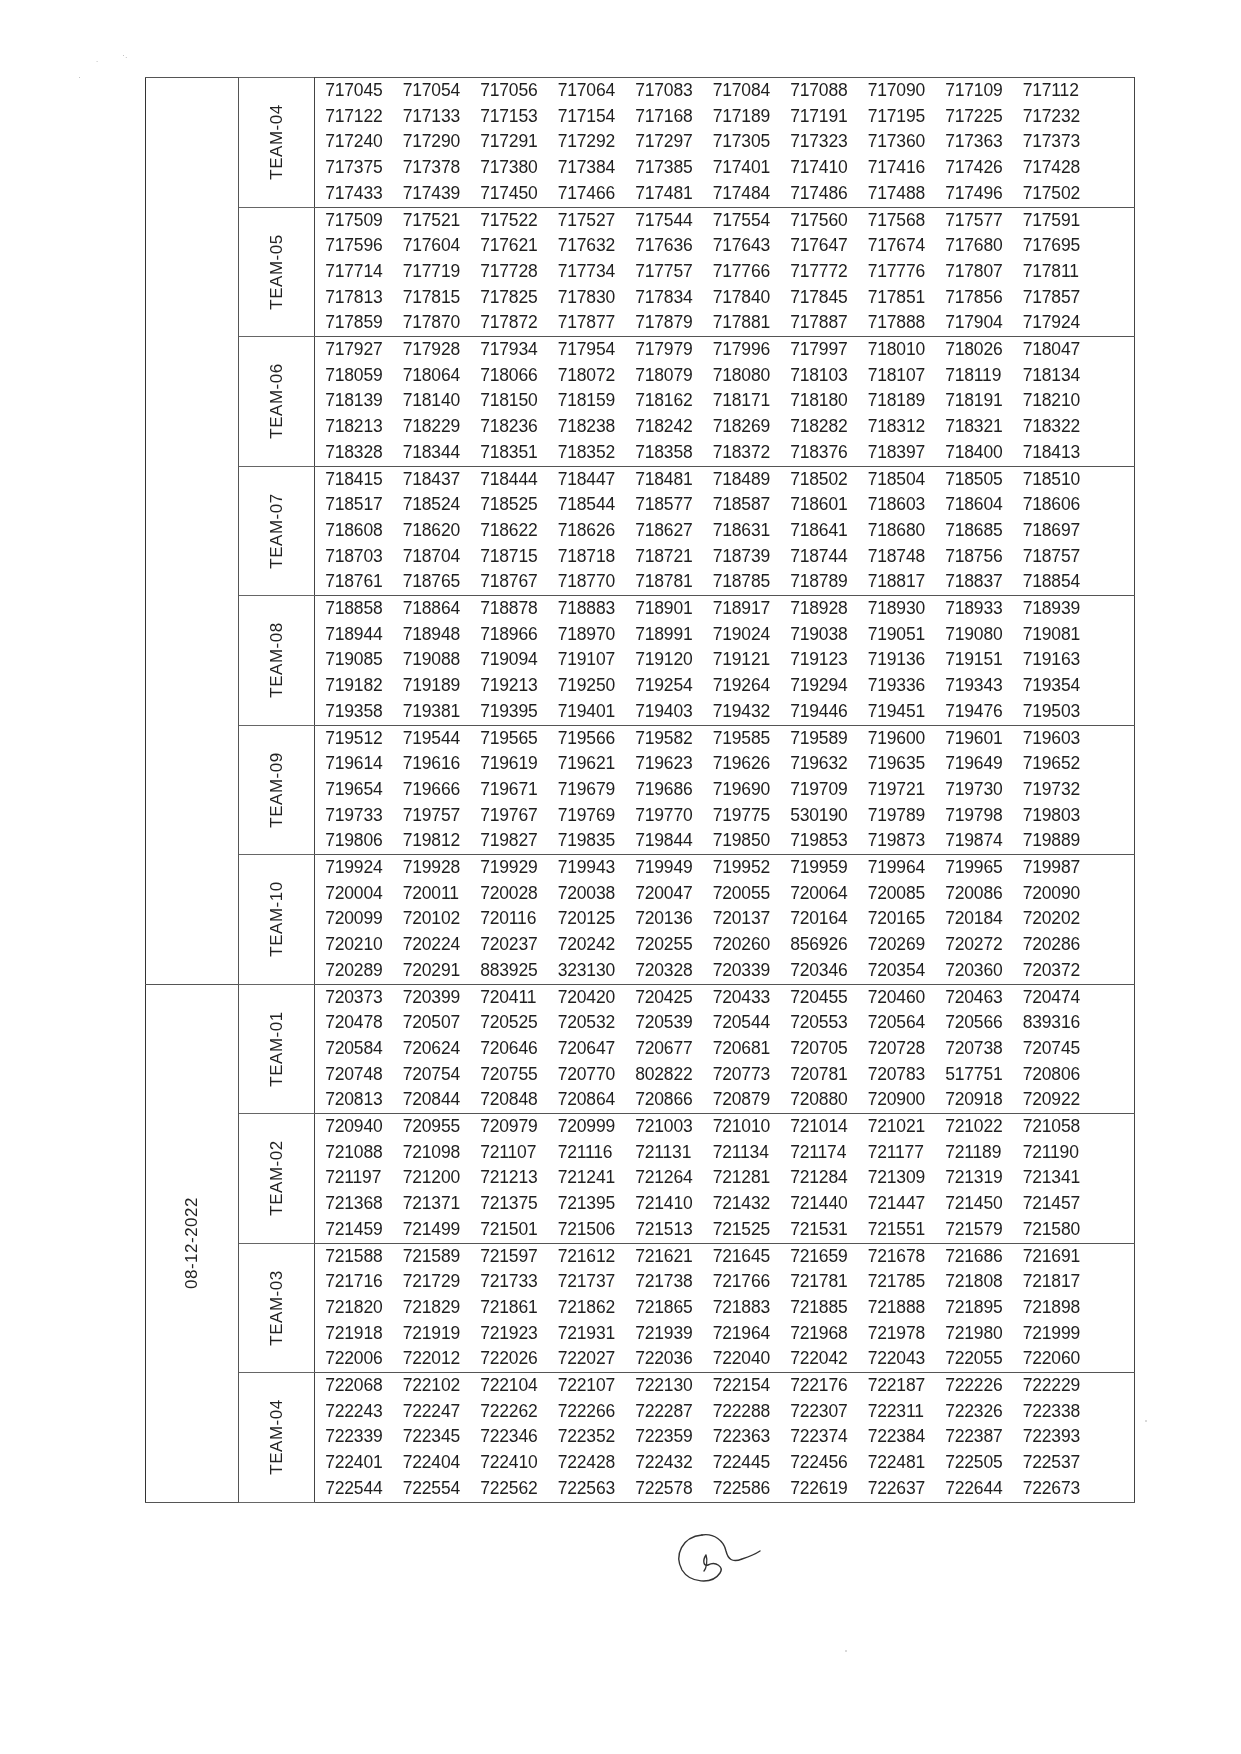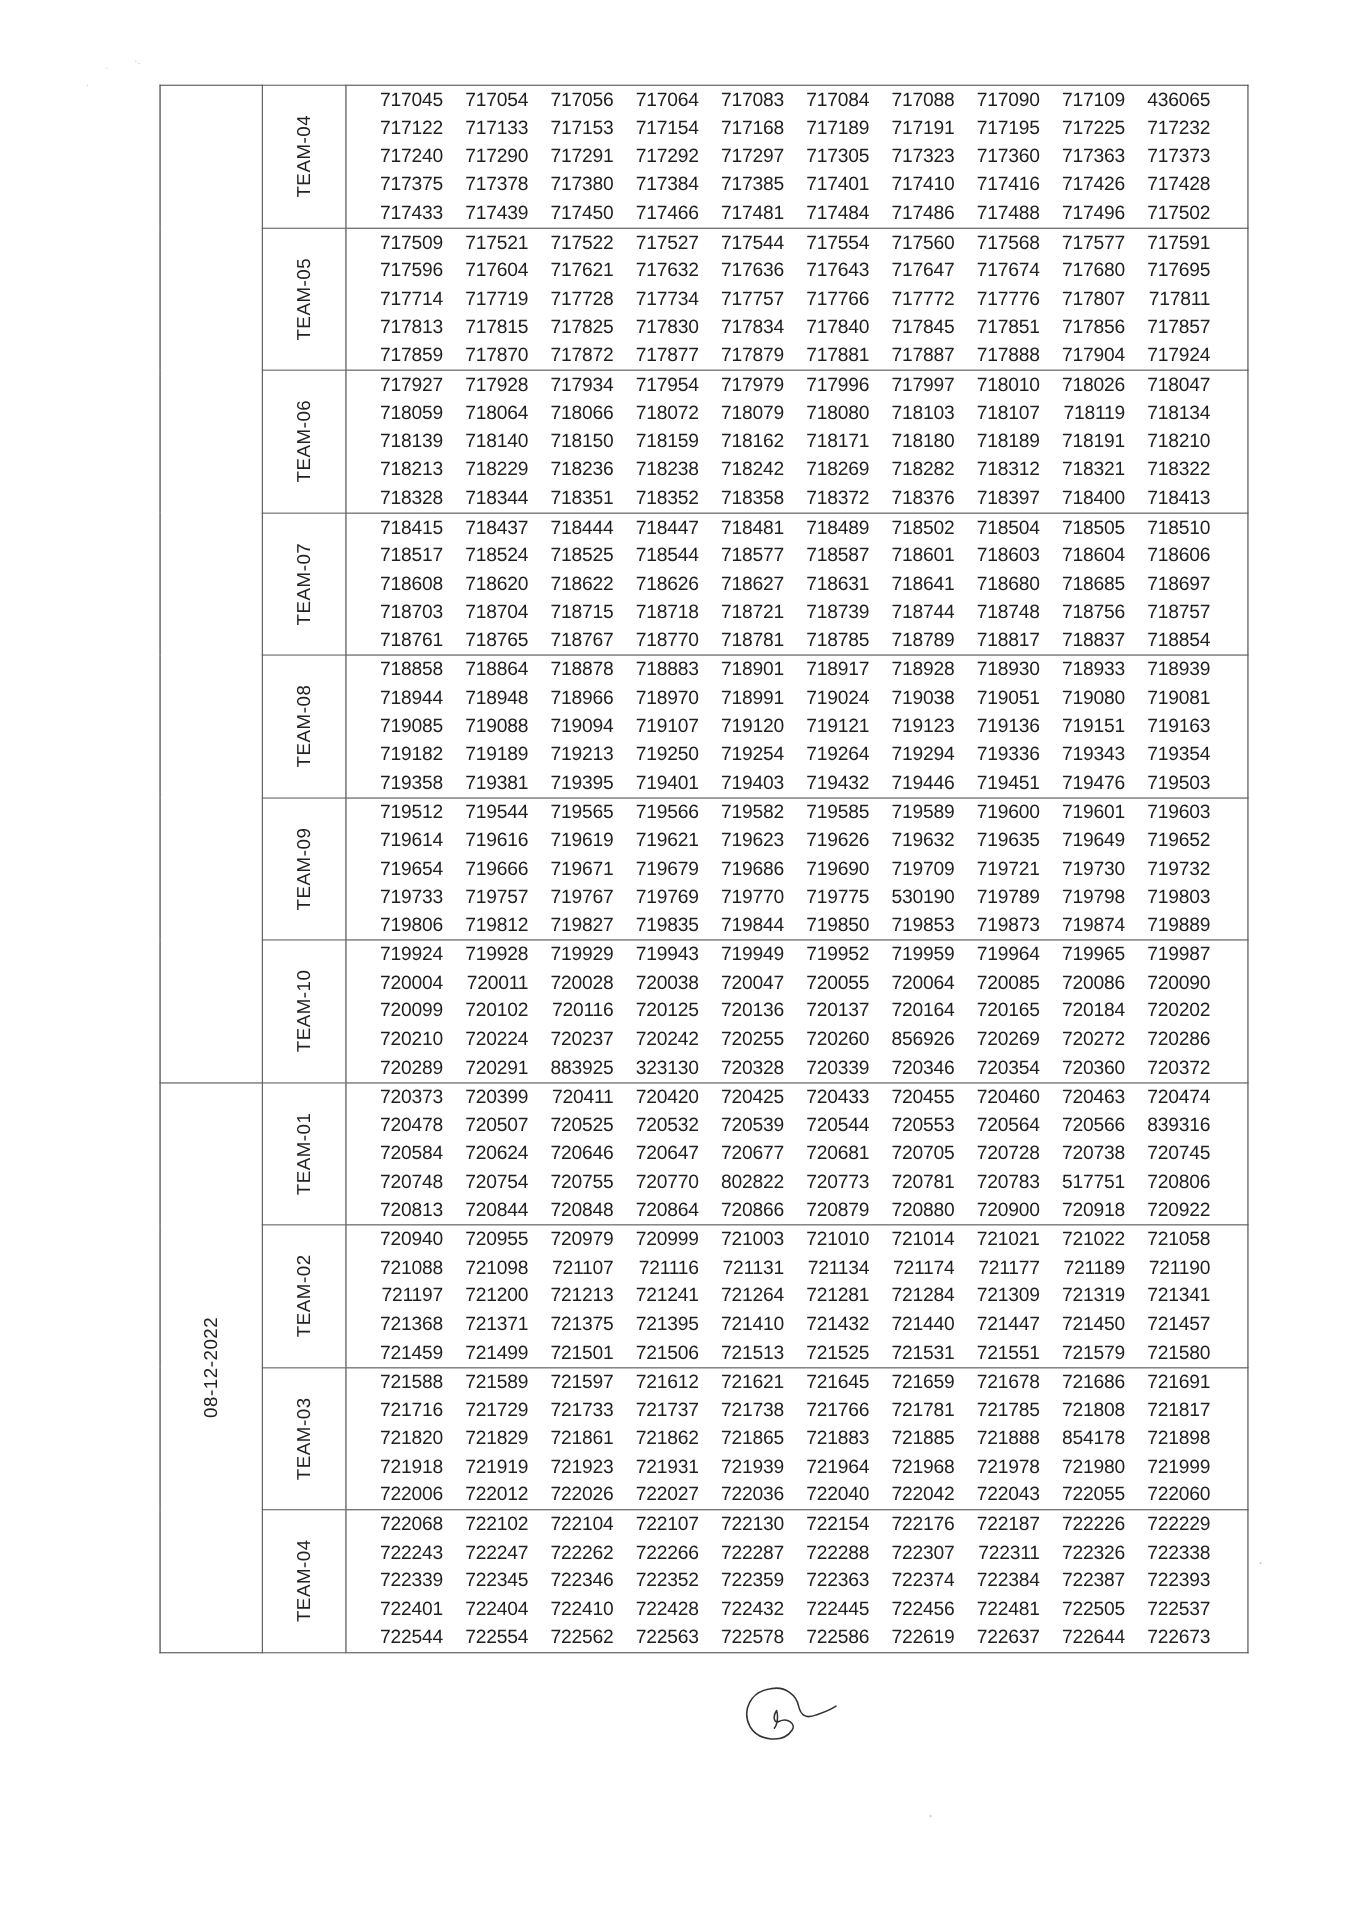--- a/index.html
+++ b/index.html
@@ -5,21 +5,21 @@
   html, body { margin: 0; padding: 0; background: #ffffff; }
   body { width: 1241px; height: 1754px; position: relative; overflow: hidden;
          font-family: "Liberation Sans", "DejaVu Sans", sans-serif; color: #1a1a1a; }
   .page { position: absolute; left: 0; top: 0; width: 1241px; height: 1754px; }
   .speck { position: absolute; color: #bbb; font-size: 9px; }
   table.roll { position: absolute; left: 145px; top: 77px; border-collapse: collapse;
                table-layout: fixed; }
   table.roll td { padding: 0; vertical-align: middle; }
   td.date-cell { width: 66px; border: 1px solid #555; border-left: 1.5px solid #333; }
   td.team-cell { width: 71px; border: 1px solid #666; border-right: 1.5px solid #444; }
-  td.nums-cell { width: 819px; border: 1px solid #555; border-right: 1.5px solid #444; text-align: right; }
+  td.nums-cell { width: 819px; border: 1px solid #555; border-right: 1.5px solid #444; }
   .vtext { display: flex; align-items: center; justify-content: center; width: 100%; height: 100%; }
   .vtext span { display: inline-block; transform: rotate(-90deg); white-space: nowrap;
                 font-size: 17px; letter-spacing: 0.5px; color: #222; }
   .grid { display: grid; grid-template-columns: repeat(10, 77.5px); padding-left: 10px; }
   .num { height: 25.7px; line-height: 25.7px; font-size: 17.5px; color: #1e1e1e;
          font-family: "Liberation Sans", "DejaVu Sans", sans-serif; letter-spacing: -0.2px; }
   .signature { position: absolute; left: 672px; top: 1525px; width: 100px; height: 70px; }
   .dot { position: absolute; width: 2px; height: 2px; background: #ccc; border-radius: 1px; }
 </style>
 </head>
@@ -47,21 +47,21 @@
             <div class="grid">
               <div class="num">717045</div>
               <div class="num">717054</div>
               <div class="num">717056</div>
               <div class="num">717064</div>
               <div class="num">717083</div>
               <div class="num">717084</div>
               <div class="num">717088</div>
               <div class="num">717090</div>
               <div class="num">717109</div>
-              <div class="num">436065</div>
+              <div class="num">717112</div>
               <div class="num">717122</div>
               <div class="num">717133</div>
               <div class="num">717153</div>
               <div class="num">717154</div>
               <div class="num">717168</div>
               <div class="num">717189</div>
               <div class="num">717191</div>
               <div class="num">717195</div>
               <div class="num">717225</div>
               <div class="num">717232</div>
@@ -620,21 +620,21 @@
               <div class="num">721808</div>
               <div class="num">721817</div>
               <div class="num">721820</div>
               <div class="num">721829</div>
               <div class="num">721861</div>
               <div class="num">721862</div>
               <div class="num">721865</div>
               <div class="num">721883</div>
               <div class="num">721885</div>
               <div class="num">721888</div>
-              <div class="num">854178</div>
+              <div class="num">721895</div>
               <div class="num">721898</div>
               <div class="num">721918</div>
               <div class="num">721919</div>
               <div class="num">721923</div>
               <div class="num">721931</div>
               <div class="num">721939</div>
               <div class="num">721964</div>
               <div class="num">721968</div>
               <div class="num">721978</div>
               <div class="num">721980</div>

